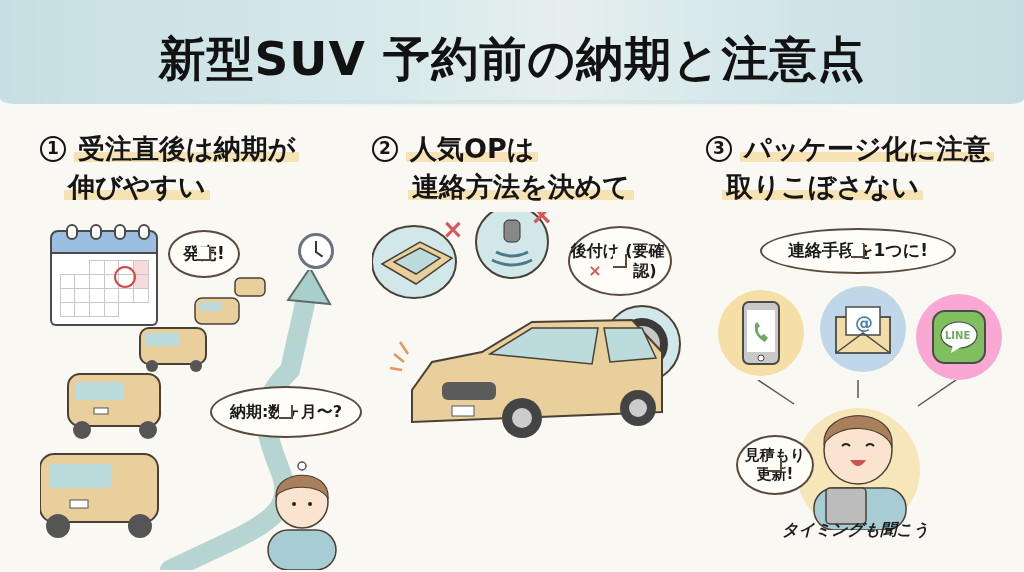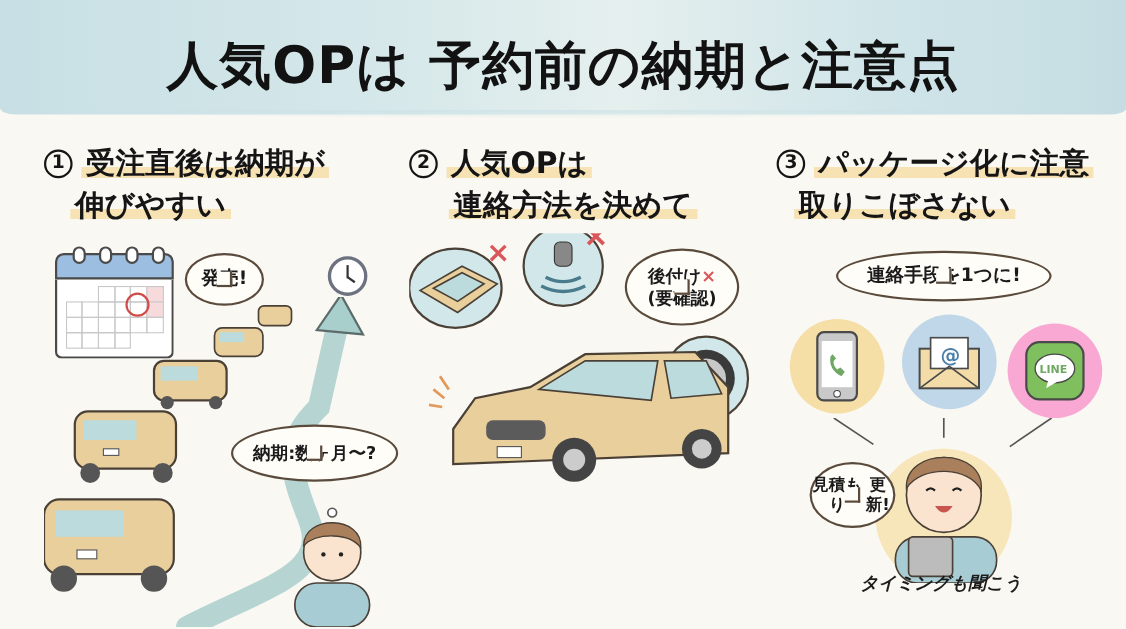--- a/index.html
+++ b/index.html
@@ -81,21 +81,21 @@
   }
   .note { font-size: 15px; font-weight: bold; padding-left: 32px; margin-top: 4px; }
 
   .icon-circle { position: absolute; width: 86px; height: 86px; border-radius: 50%; display: flex; align-items: center; justify-content: center; }
   .caption { position: absolute; font-size: 16px; font-weight: bold; font-style: italic; }
 </style>
 </head>
 <body>
 
 <div class="header">
-  <div class="title">人気OPは 予約前の納期と注意点</div>
+  <div class="title">新型SUV 予約前の納期と注意点</div>
 </div>
 
 <div class="col col1">
   <div class="heading">
     <span class="num">1</span><span class="hl">受注直後は納期が</span><br>
     <span class="hl" style="margin-left:24px">伸びやすい</span>
   </div>
 
   <div class="calendar">
     <div class="cal-top">
@@ -224,21 +224,21 @@
       <rect x="70" y="170" width="54" height="18" rx="6" fill="#5b5b5b"></rect>
       <rect x="80" y="194" width="22" height="10" fill="#fff" stroke="#555"></rect>
       <circle cx="150" cy="206" r="20" fill="#444"></circle>
         <circle cx="150" cy="206" r="10" fill="#ccc"></circle>
       <circle cx="266" cy="196" r="18" fill="#444"></circle>
         <circle cx="266" cy="196" r="9" fill="#ccc"></circle>
       <path d="M22,142 L32,150 M18,156 L30,158 M28,130 L36,142" stroke="#e29a5c" stroke-width="2.5"></path>
     </g>
   </svg>
 
-  <div class="bubble" style="left:196px; top:96px; width:104px; height:70px; font-size:16px; flex-direction:column;">
+  <div class="bubble" style="left:196px; top:96px; width:104px; height:70px; font-size:16px; ">
     <div><span>後付け</span><span style="color:#d9575b">×</span></div>
     <div>(要確認)</div>
   </div>
 
 </div>
 
 <div class="col col3">
   <div class="heading">
     <span class="num">3</span><span class="hl">パッケージ化に注意</span><br>
     <span class="hl" style="margin-left:16px">取りこぼさない</span>
@@ -283,19 +283,19 @@
     <g>
       <rect x="108" y="108" width="92" height="42" rx="20" fill="#a8ccd4" stroke="#4a4036" stroke-width="1.5"></rect>
       <circle cx="152" cy="70" r="34" fill="#fbe4cf" stroke="#4a4036" stroke-width="1.5"></circle>
       <path d="M118,64 C116,26 190,26 186,66 C176,44 132,42 118,64 Z" fill="#a97f5c" stroke="#4a4036" stroke-width="1.2"></path>
       <path d="M136,66 Q140,62 144,66 M160,66 Q164,62 168,66" stroke="#222" stroke-width="2" fill="none"></path>
       <path d="M144,80 Q152,92 160,80 Z" fill="#c9554f"></path>
       <rect x="120" y="108" width="40" height="36" rx="4" fill="#bcbcbc" stroke="#4a4036" stroke-width="1.5"></rect>
     </g>
   </svg>
 
-  <div class="bubble" style="left:30px; top:290px; width:78px; height:60px; font-size:15px; flex-direction:row;">
+  <div class="bubble" style="left:30px; top:305px; width:78px; height:60px; font-size:15px; flex-direction:column;">
     <div>見積もり</div>
     <div>更新!</div>
   </div>
 
   <div class="caption" style="left:76px; top:390px;">タイミングも聞こう</div>
 </div>
 
 </body></html>

